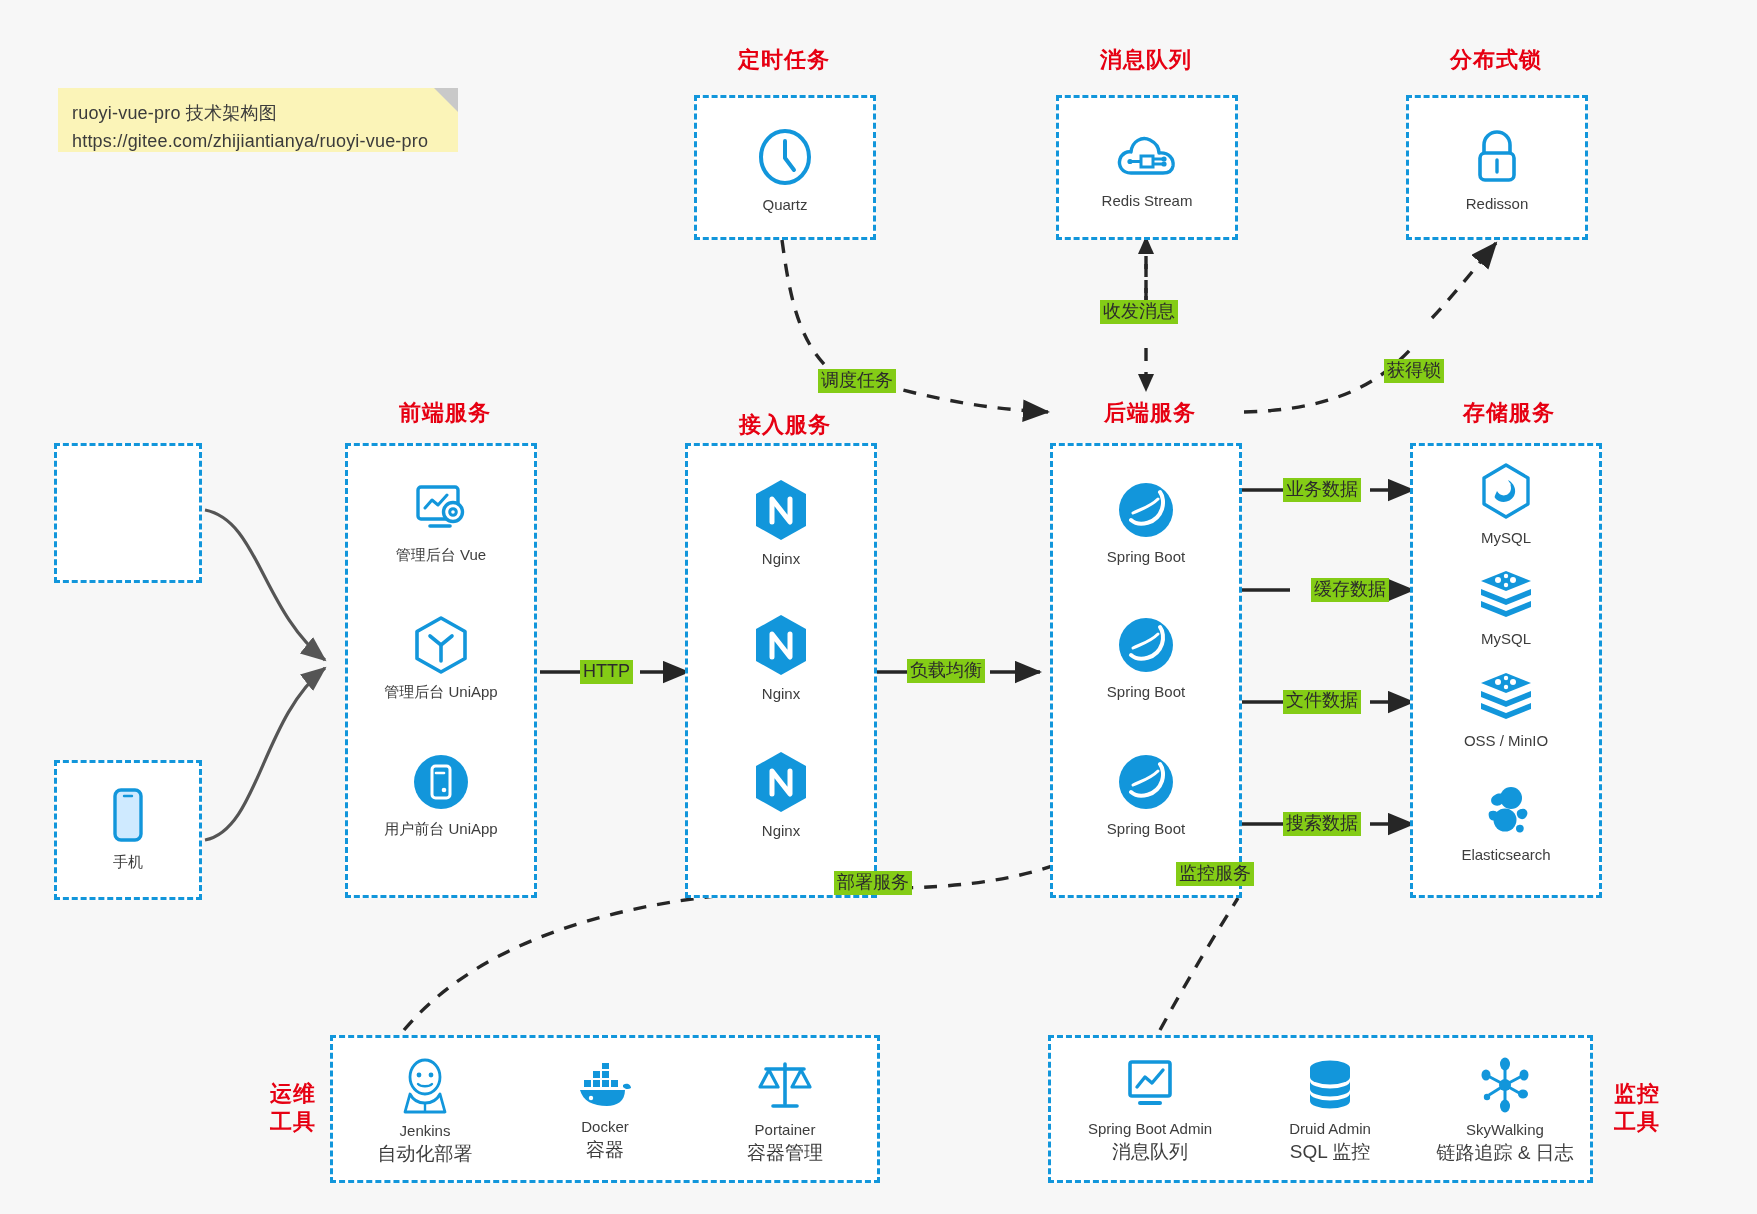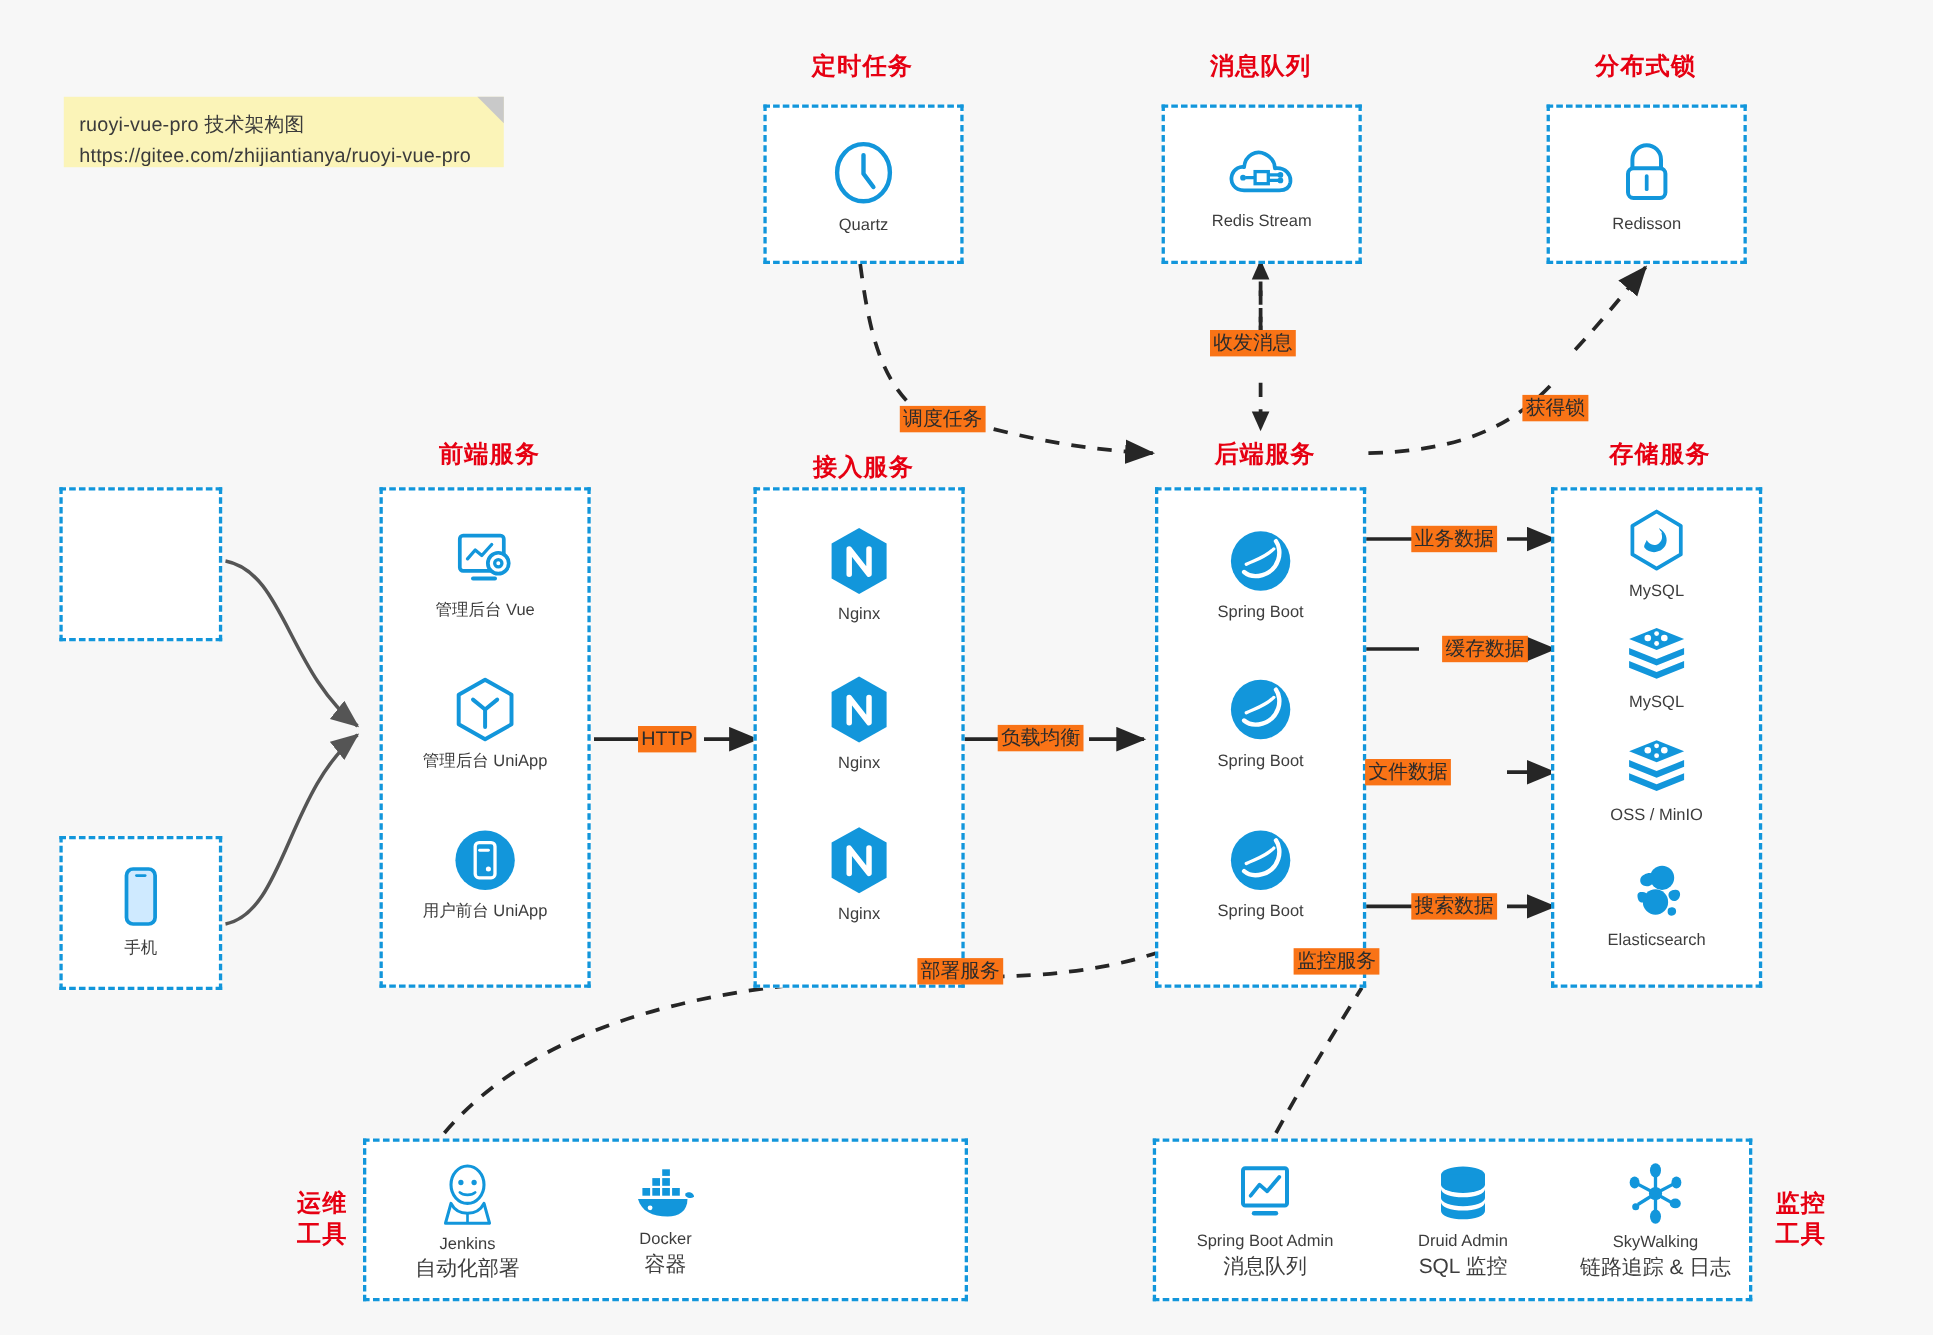--- a/index.html
+++ b/index.html
@@ -53,21 +53,21 @@
   .node .lbl{
     font-size:15px;color:#3d3d3d;white-space:nowrap;margin-top:6px;line-height:1.35;
   }
   .node .lbl2{
     font-size:19px;color:#3d3d3d;white-space:nowrap;line-height:1.35;
   }
   .ico{display:block;}
 
   
   .elabel{
-    position:absolute;background:#f97316;
+    position:absolute;background:#84cc16;
     font-size:18px;color:#2b2b2b;white-space:nowrap;
     padding:1px 3px;line-height:1.2;
   }
 </style>
 </head>
 <body>
 
 <div class="stage">
 
   <svg class="svg-layer" viewBox="0 0 1757 1214">
@@ -335,20 +335,31 @@
       <rect x="18" y="21" width="7" height="7" fill="#1296db"></rect>
       <rect x="27" y="21" width="7" height="7" fill="#1296db"></rect>
       <rect x="36" y="21" width="7" height="7" fill="#1296db"></rect>
       <rect x="27" y="4" width="7" height="6" fill="#1296db"></rect>
       <path d="M5 31 L50 31 C50 42 42 47 32 47 C18 47 8 42 5 31 Z" fill="#1296db"></path>
       <path d="M48 26 C52 23 56 26 56 29 C53 31 50 30 48 28 Z" fill="#1296db"></path>
       <circle cx="16" cy="39" r="2.2" fill="#ffffff"></circle>
     </svg>
     <div class="lbl">Docker</div>
     <div class="lbl2">容器</div>
+  </div>
+  <div class="node" style="left:700px;top:1048px;width:170px;height:125px;">
+    <svg class="ico" width="58" height="58" viewBox="0 0 58 58">
+      <line x1="29" y1="8" x2="29" y2="48" stroke="#1296db" stroke-width="3.6" stroke-linecap="round"></line>
+      <line x1="10" y1="13" x2="48" y2="13" stroke="#1296db" stroke-width="3.6" stroke-linecap="round"></line>
+      <line x1="17" y1="50" x2="41" y2="50" stroke="#1296db" stroke-width="3.6" stroke-linecap="round"></line>
+      <path d="M4 31 L13 14 L22 31 Z" fill="none" stroke="#1296db" stroke-width="3.2" stroke-linejoin="round"></path>
+      <path d="M36 31 L45 14 L54 31 Z" fill="none" stroke="#1296db" stroke-width="3.2" stroke-linejoin="round"></path>
+    </svg>
+    <div class="lbl">Portainer</div>
+    <div class="lbl2">容器管理</div>
   </div>
 
   <div class="dbox" style="left:1048px;top:1035px;width:545px;height:148px;"></div>
   <div class="node" style="left:1055px;top:1048px;width:190px;height:125px;">
     <svg class="ico" width="58" height="56" viewBox="0 0 58 56">
       <rect x="9" y="5" width="40" height="34" rx="2" fill="none" stroke="#1296db" stroke-width="3.6"></rect>
       <path d="M16 30 L24 20 L31 26 L42 13" fill="none" stroke="#1296db" stroke-width="3.4" stroke-linecap="round" stroke-linejoin="round"></path>
       <line x1="19" y1="46" x2="39" y2="46" stroke="#1296db" stroke-width="4" stroke-linecap="round"></line>
     </svg>
     <div class="lbl">Spring Boot Admin</div>
@@ -385,19 +396,19 @@
   </div>
 
   <div class="elabel" style="left:580px;top:660px;">HTTP</div>
   <div class="elabel" style="left:907px;top:659px;">负载均衡</div>
   <div class="elabel" style="left:818px;top:369px;">调度任务</div>
   <div class="elabel" style="left:1100px;top:300px;">收发消息</div>
   <div class="elabel" style="left:1384px;top:359px;">获得锁</div>
 
   <div class="elabel" style="left:1283px;top:478px;">业务数据</div>
   <div class="elabel" style="left:1283px;top:578px;margin-left:28px;">缓存数据</div>
-  <div class="elabel" style="left:1241px;top:690px;">文件数据</div>
+  <div class="elabel" style="left:1283px;top:690px;font-family:Liberation Mono, monospace;">文件数据</div>
   <div class="elabel" style="left:1283px;top:812px;">搜索数据</div>
 
   <div class="elabel" style="left:834px;top:871px;">部署服务</div>
   <div class="elabel" style="left:1176px;top:862px;">监控服务</div>
 
 </div>
 
 </body></html>

